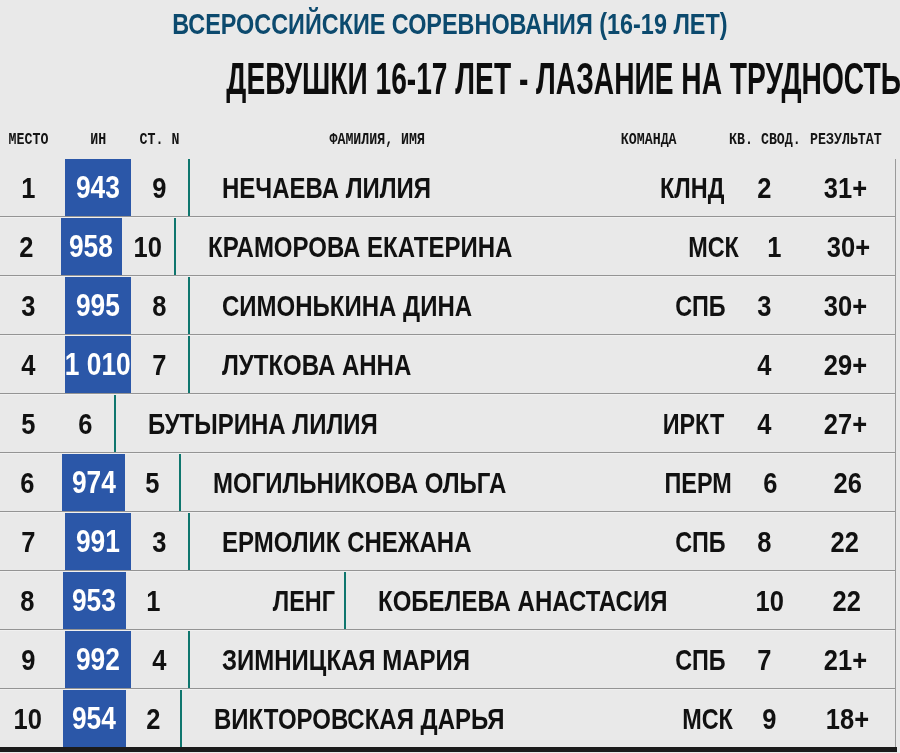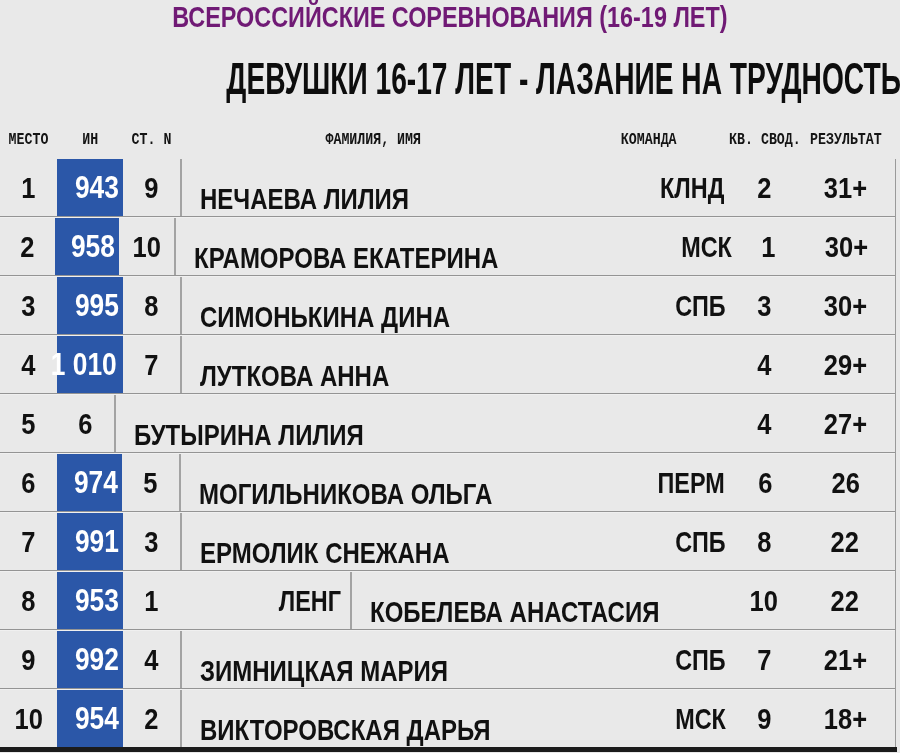--- a/index.html
+++ b/index.html
@@ -10,23 +10,23 @@
     font-weight:700;
     color:#111111;
   }
   .cx { display:inline-block; white-space:nowrap; transform:scaleX(0.78); }
   .cx-name { transform-origin:0 50%; transform:scaleX(0.80); }
   .cx-num { transform:scaleX(0.85); }
   .cx-t1 { transform:scaleX(0.78); }
   .cx-t2 { transform:scaleX(0.64); }
 
   .title-main {
-    height:40px;
+    padding-top:7px; height:40px;
     text-align:center; font-size:30px; line-height:33px;
-    color:#701a75;
+    color:#0c4a6e;
   }
   .title-sub {
     margin-top:16px; height:46px;
     text-align:center; font-size:44px; line-height:46px;
     color:#0d0d0d;
   }
 
   .table { width:897px; }
 
   .thead {
@@ -40,38 +40,36 @@
   .sep { height:2px; background:linear-gradient(180deg,#949494 50%,#f0f0f0 50%); }
   .rows > .sep:first-child { display:none; }
 
   .row {
     height:57px; display:flex; align-items:stretch;
     font-size:30px;
   }
   .cell { display:flex; align-items:center; justify-content:center; }
 
   .c-place  { width:57px; }
-  .c-bib    { width:66px; }
+  .c-bib    { width:66px;margin-left:8px; }
   .c-start  { width:57px; }
   .c-name   { flex:1; }
   .c-team   { width:170px;justify-content:flex-end; }
   .c-qual   { width:62px; }
   .c-result { width:100px; }
 
   .row .c-bib {
     background:var(--bib-bg,#2b57a8);
     color:#ffffff;
     font-size:31px;
-    justify-content:flex-end;
   }
   .row .c-name {
-    border-left:2px solid #a3a3a3;
+    border-left:2px solid #0f766e;
     justify-content:flex-start;
-    padding-left:18px;
-    align-items:flex-end;
+    padding-left:32px;
   }
   .thead .c-name { border-left:2px solid transparent; }
 
   .bottom-bar { height:5px; width:897px; background:#1b1b1b; }
 </style>
 </head>
 <body style="background: rgb(233, 233, 233);">
 
 <main>
 
@@ -211,20 +209,23 @@
         <div class="row">
           <div class="cell c-place">
             <span class="cx cx-num">5</span>
           </div>
           <div class="cell c-start">
             <span class="cx cx-num">6</span>
           </div>
           <div class="cell c-name">
             <span class="cx cx-name">БУТЫРИНА ЛИЛИЯ</span>
           </div>
+          <div class="cell c-team">
+            <span class="cx">ИРКТ</span>
+          </div>
           <div class="cell c-qual">
             <span class="cx cx-num">4</span>
           </div>
           <div class="cell c-result">
             <span class="cx cx-num">27+</span>
           </div>
         </div>
 
         <div class="sep"></div>
         <div class="row">

